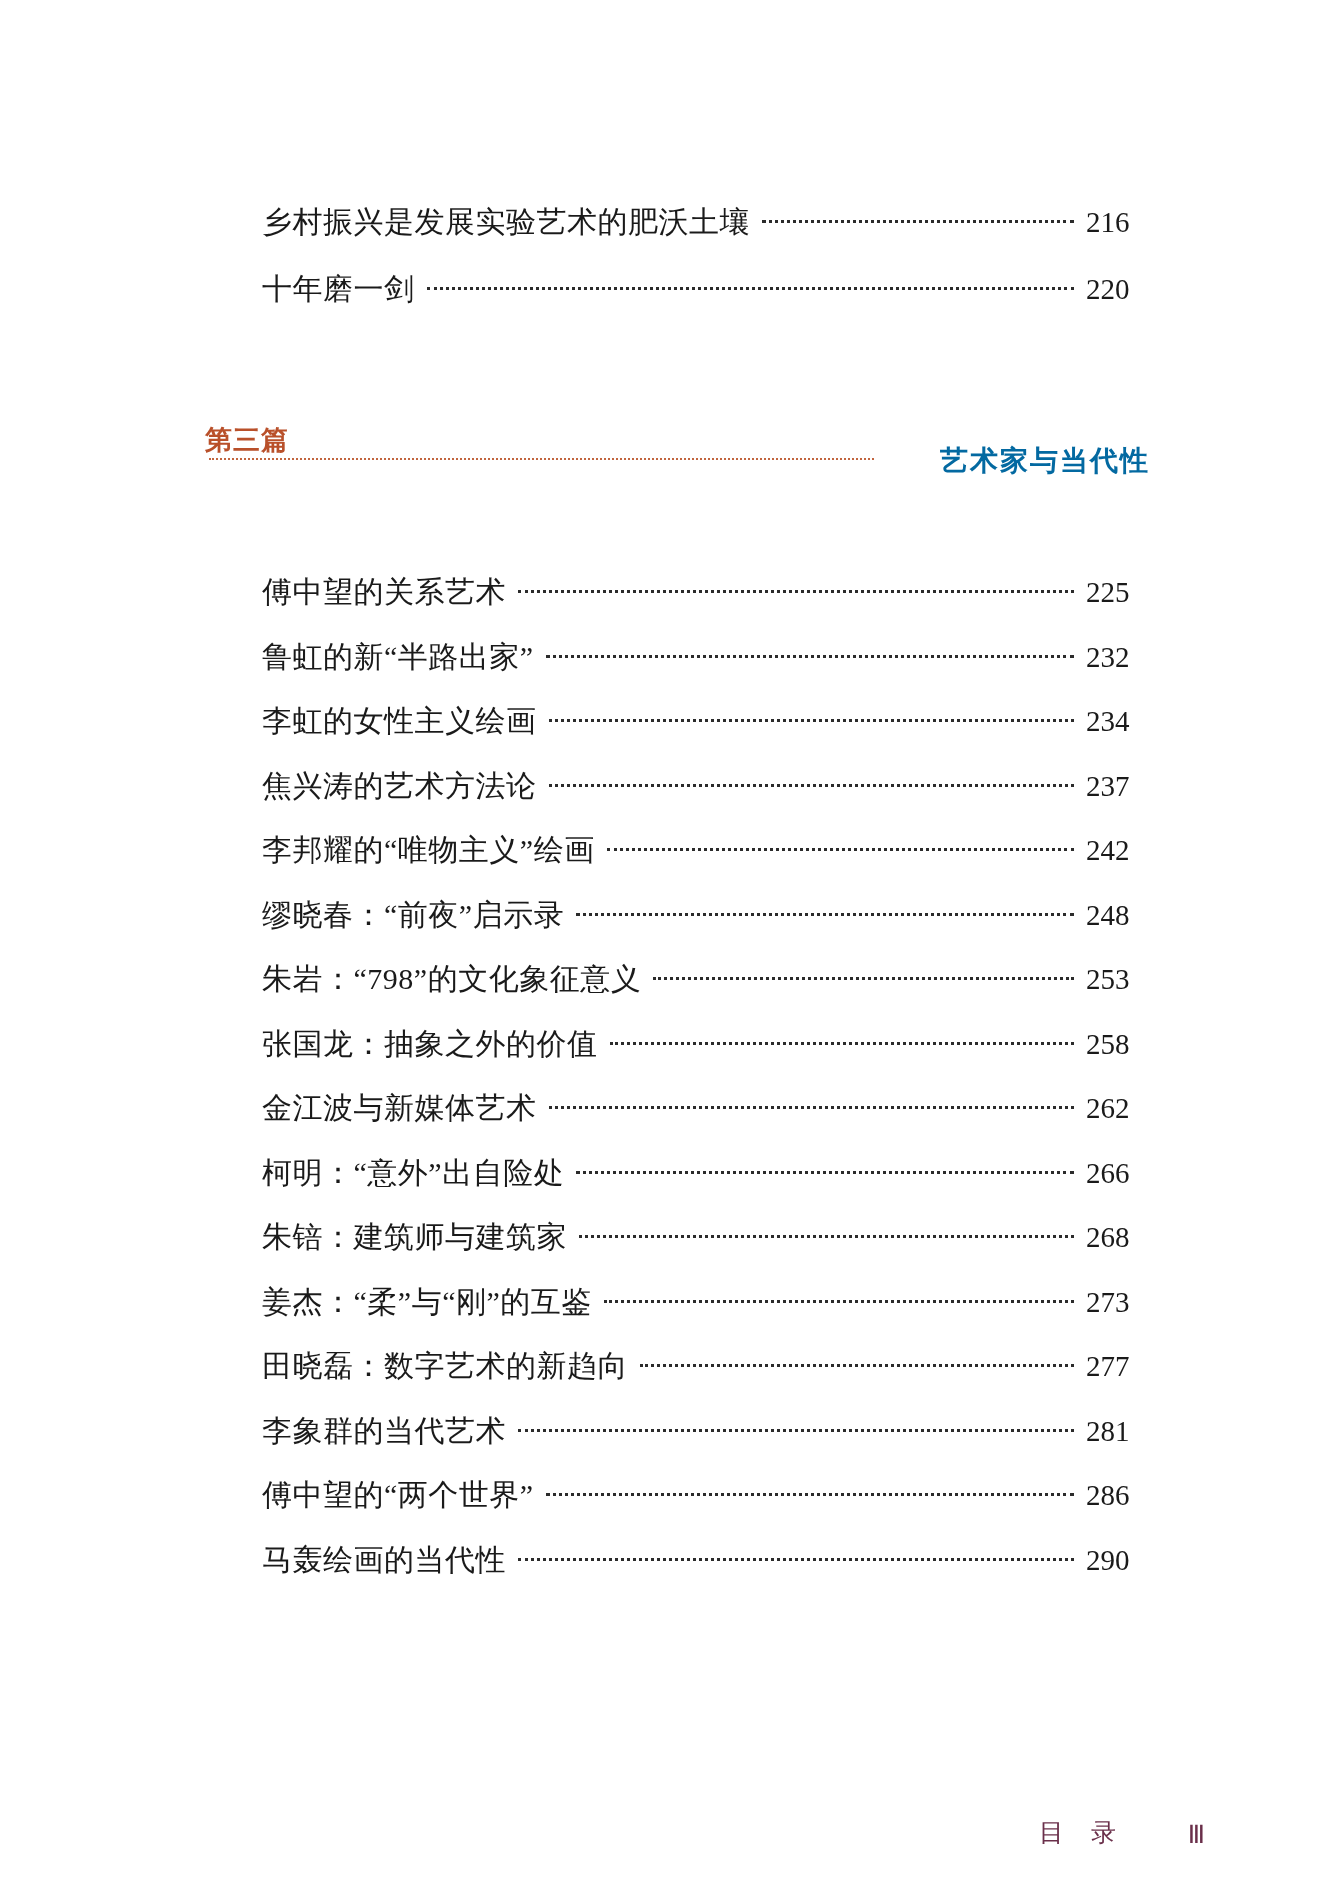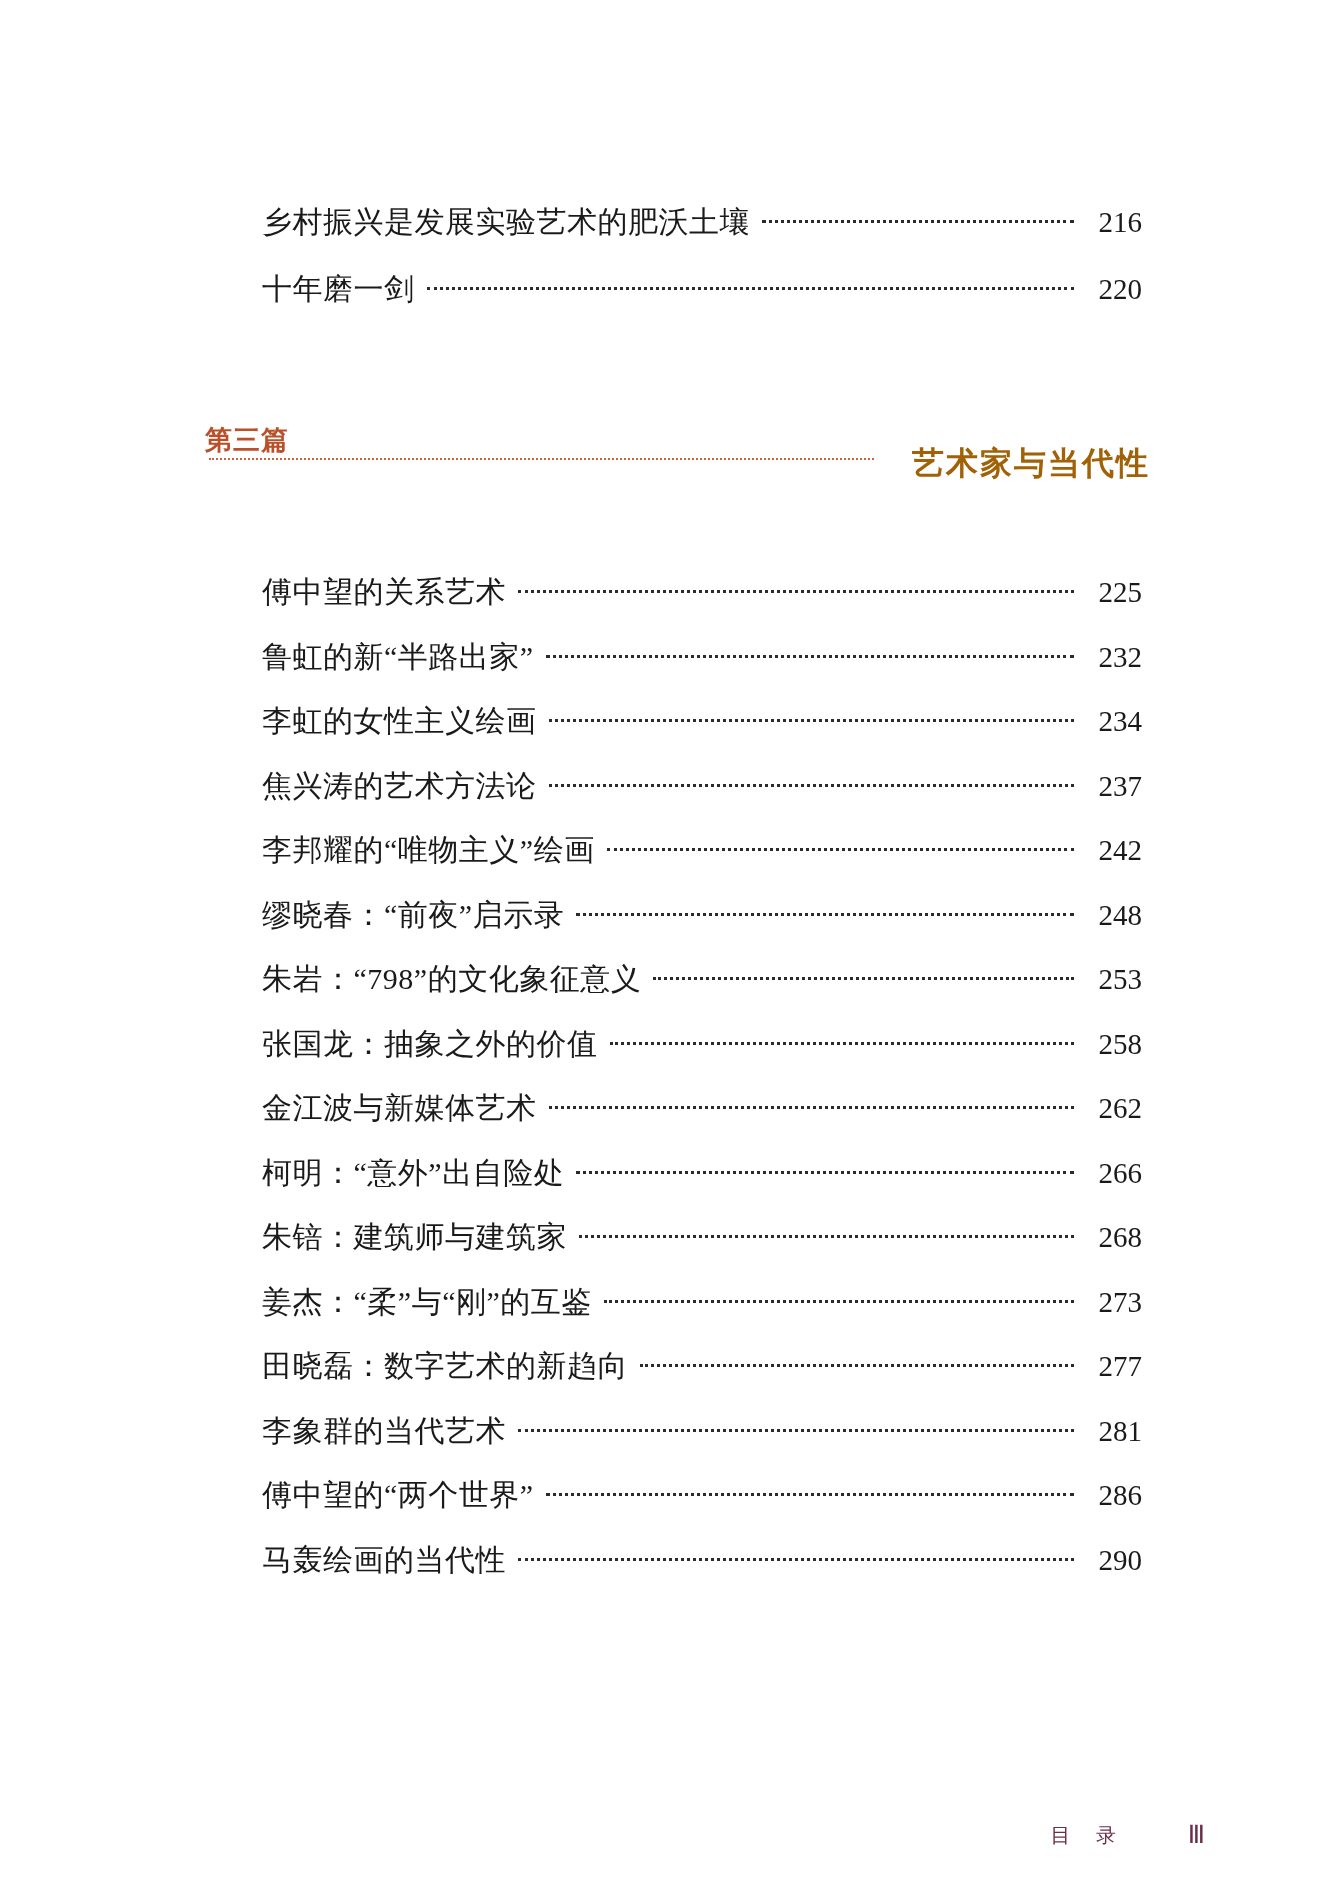--- a/index.html
+++ b/index.html
@@ -56,21 +56,21 @@
     content: "";
     position: absolute;
     left: 0;
     right: 0;
     bottom: 0.30em;
     border-bottom: 3px dotted #2b2b2b;
   }
   .toc-entry .page-no {
     flex: 0 0 auto;
     width: 56px;
-    text-align: right;
+    text-align: left;
     font-size: 29px;
     font-family: "Liberation Serif", serif;
   }
 
   
   .part-head {
     position: absolute;
     left: 205px;
     top: 378px;
     width: 945px;
@@ -90,23 +90,23 @@
     position: absolute;
     left: 4px;
     top: 48px;
     width: 665px;
     border-bottom: 2px dotted #c2653f;
   }
   .part-head .part-title {
     position: absolute;
     right: 0;
     top: 32px;
-    font-size: 32px;
+    font-size: 28px;
     font-weight: bold;
-    color: #a16207;
+    color: #0369a1;
     font-family: "Liberation Sans", sans-serif;
     letter-spacing: 2px;
     text-align: center;
   }
 
   
   .toc-main {
     position: absolute;
     left: 262px;
     top: 540px;
@@ -121,21 +121,21 @@
     position: absolute;
     left: 0;
     right: 0;
     bottom: 72px;
     height: 40px;
   }
   .footer .foot-label {
     position: absolute;
     right: 212px;
     bottom: 0;
-    font-size: 20px;
+    font-size: 25px;
     color: #6a2f4a;
     letter-spacing: 10px;
     font-family: "Liberation Sans", sans-serif;
   }
   .footer .foot-page {
     position: absolute;
     right: 132px;
     bottom: 0;
     font-size: 25px;
     color: #6a2f4a;

